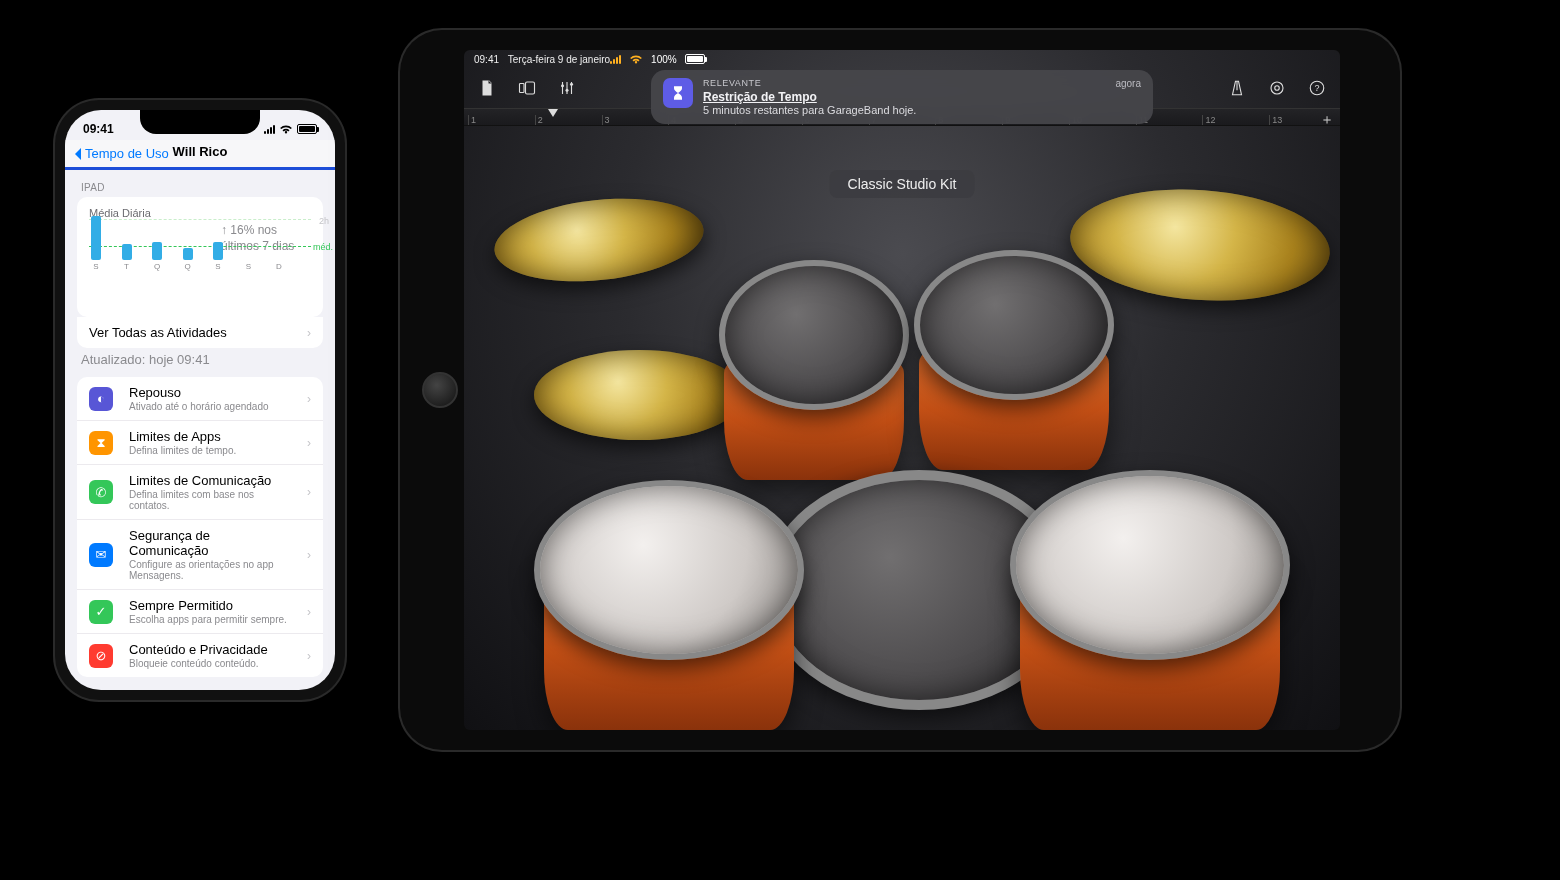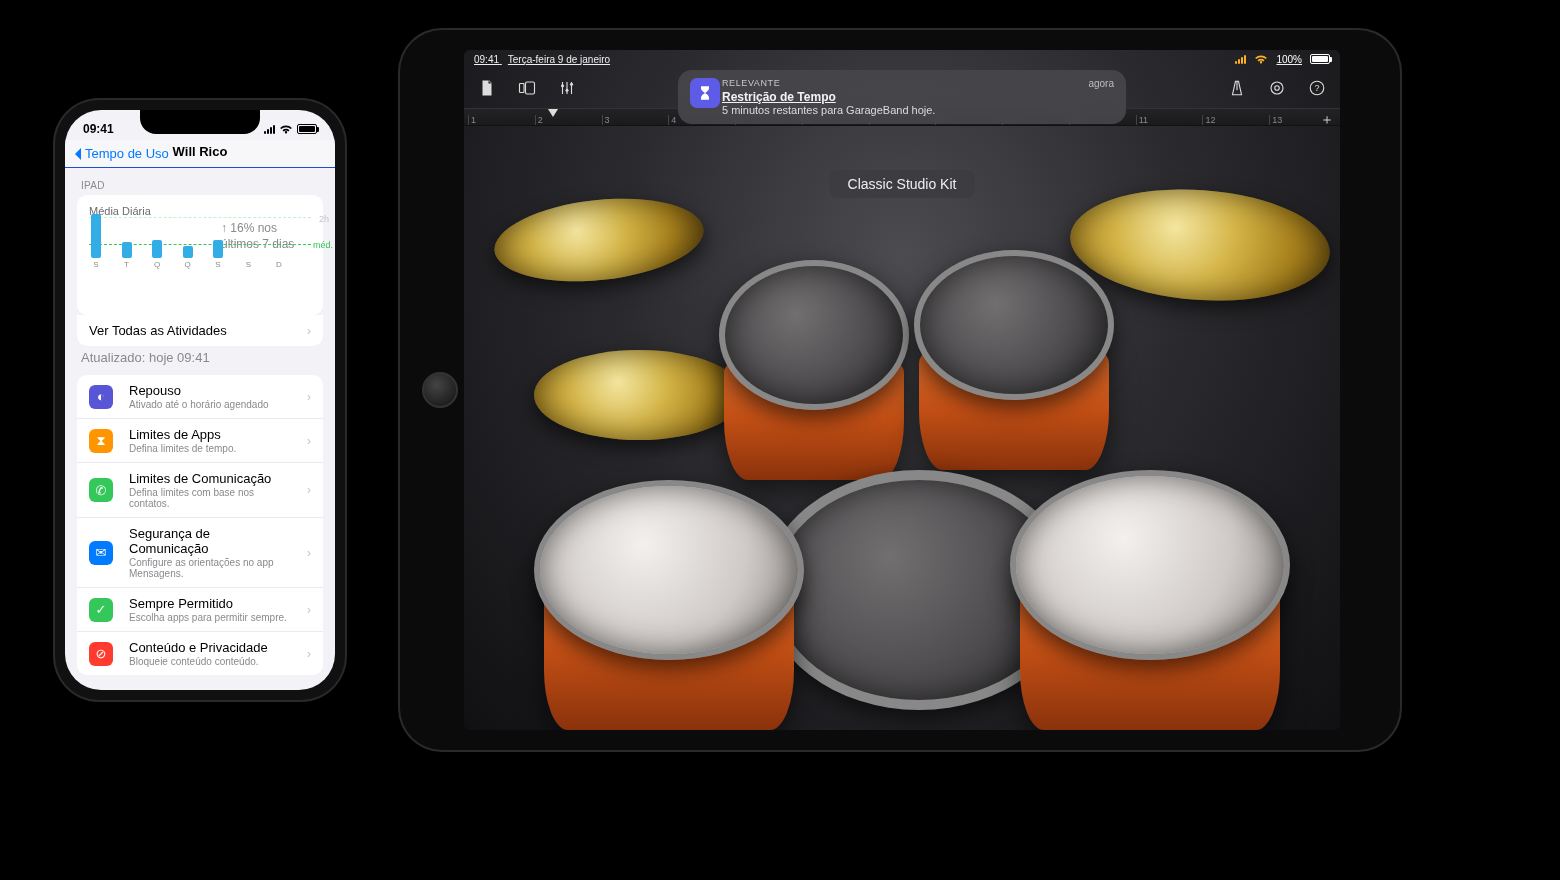--- a/index.html
+++ b/index.html
@@ -52,21 +52,21 @@
     height: 30px;
   }
   .status-icons { display: flex; align-items: center; gap: 4px; }
   .nav-bar {
     display: flex;
     align-items: center;
     justify-content: center;
     padding: 4px 25px 8px;
     position: relative;
     font-size: 13px;
-    border-bottom: 1px solid #1d4ed8;
+    border-bottom: 3px solid #1d4ed8;
     background: #f7f7f9;
   }
   .nav-back {
     position: absolute; left: 8px; top: 6px;
     color: #007aff;
     font-size: 13px;
     display: flex; align-items: center; gap: 2px;
     cursor: pointer;
   }
   .nav-title { font-weight: 600; }
@@ -177,27 +177,26 @@
   }
   .ipad .screen {
     width: 100%; height: 100%;
     border-radius: 6px;
     overflow: hidden;
     position: relative;
     background: radial-gradient(ellipse at 50% 30%, #4b4b50 0%, #2b2b2f 45%, #101013 100%);
     color: #eee;
   }
   .ipad-status {
-    display: flex; justify-content: space-between;
+    display: flex; justify-content: flex-start;
     align-items: center;
     padding: 4px 10px;
     font-size: 10px;
     color: #eee;
     height: 18px;
-    text-decoration: underline;
   }
   .ipad-status .right { display:flex; align-items:center; gap:8px; color:#ffb020; }
   .ipad-status .date { margin-left: 6px; font-weight: 500; }
   .toolbar {
     height: 40px;
     display: flex;
     align-items: center;
     padding: 0 10px;
     gap: 14px;
   }
@@ -208,26 +207,26 @@
     border-radius: 6px;
     cursor: pointer;
   }
   .tool-slot svg { width: 18px; height: 18px; }
   .spacer { flex: 1; }
   .notification {
     position: absolute;
     top: 20px;
     left: 50%;
     transform: translateX(-50%);
-    width: 448px;
+    width: 502px;
     background: rgba(70,70,75,.92);
     border-radius: 14px;
     padding: 8px 12px;
     display: flex;
-    gap: 2px;
+    gap: 10px;
     align-items: flex-start;
     z-index: 50;
     backdrop-filter: blur(8px);
     color: #f2f2f5;
   }
   .notif-icon {
     width: 30px; height: 30px;
     border-radius: 7px;
     background: #5e5ce6;
     display:flex; align-items:center; justify-content:center;

